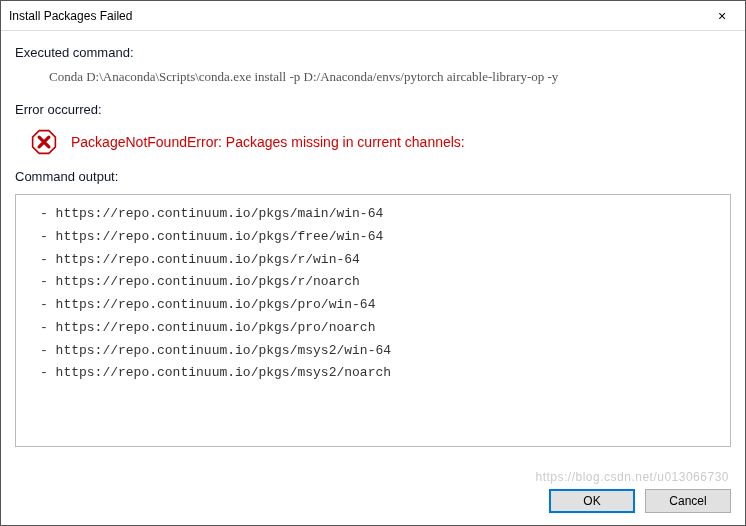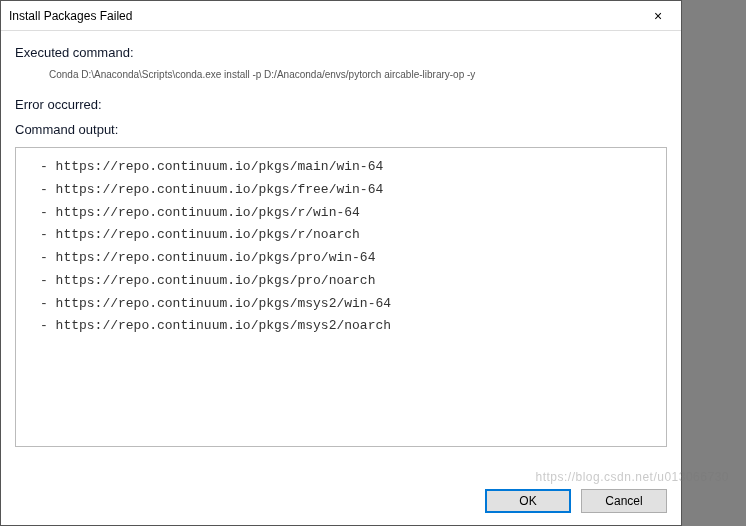--- a/index.html
+++ b/index.html
@@ -7,21 +7,21 @@
       font-family: "Segoe UI", Tahoma, sans-serif;
       font-size: 12px;
       background: #808080;
       width: 746px;
       height: 526px;
       overflow: hidden;
     }
     .dialog {
       background: #fff;
       border: 1px solid #555;
-      width: 682px;
+      width: 746px;
       height: 526px;
       display: flex;
       flex-direction: column;
     }
     .titlebar {
       display: flex;
       align-items: center;
       justify-content: space-between;
       height: 30px;
       padding: 0 0 0 8px;
@@ -48,22 +48,22 @@
       overflow: hidden;
       display: flex;
       flex-direction: column;
     }
     .section-header {
       font-size: 13px;
       color: #0f172a;
       margin: 4px 0 6px 0;
     }
     .command-block {
-      font-family: Liberation Sans, sans-serif;
-      font-size: 10px;
+      font-family: Liberation Serif, serif;
+      font-size: 13px;
       color: #555;
       padding: 0 0 10px 34px;
       line-height: 1.7;
       white-space: pre-wrap;
     }
     .error-row {
       display: flex;
       align-items: center;
       gap: 14px;
       padding: 6px 0 10px 16px;
@@ -133,20 +133,27 @@
       <span>×</span>
     </button>
   </div>
 
   <div class="content">
 
     <div class="section-header">Executed command:</div>
     <div class="command-block">Conda D:\Anaconda\Scripts\conda.exe install -p D:/Anaconda/envs/pytorch aircable-library-op -y</div>
 
     <div class="section-header">Error occurred:</div>
+    <div class="error-row">
+      <svg class="error-icon" viewBox="0 0 32 32">
+        <polygon points="10,2 22,2 30,10 30,22 22,30 10,30 2,22 2,10" fill="#ffffff" stroke="#c00000" stroke-width="2"></polygon>
+        <path d="M10 10 L22 22 M22 10 L10 22" stroke="#c00000" stroke-width="4" stroke-linecap="round"></path>
+      </svg>
+      <span class="error-text">PackageNotFoundError: Packages missing in current channels:</span>
+    </div>
 
     <div class="section-header">Command output:</div>
     <div class="output-box">
       <div class="output-line">- https://repo.continuum.io/pkgs/main/win-64</div>
       <div class="output-line">- https://repo.continuum.io/pkgs/free/win-64</div>
       <div class="output-line">- https://repo.continuum.io/pkgs/r/win-64</div>
       <div class="output-line">- https://repo.continuum.io/pkgs/r/noarch</div>
       <div class="output-line">- https://repo.continuum.io/pkgs/pro/win-64</div>
       <div class="output-line">- https://repo.continuum.io/pkgs/pro/noarch</div>
       <div class="output-line">- https://repo.continuum.io/pkgs/msys2/win-64</div>

